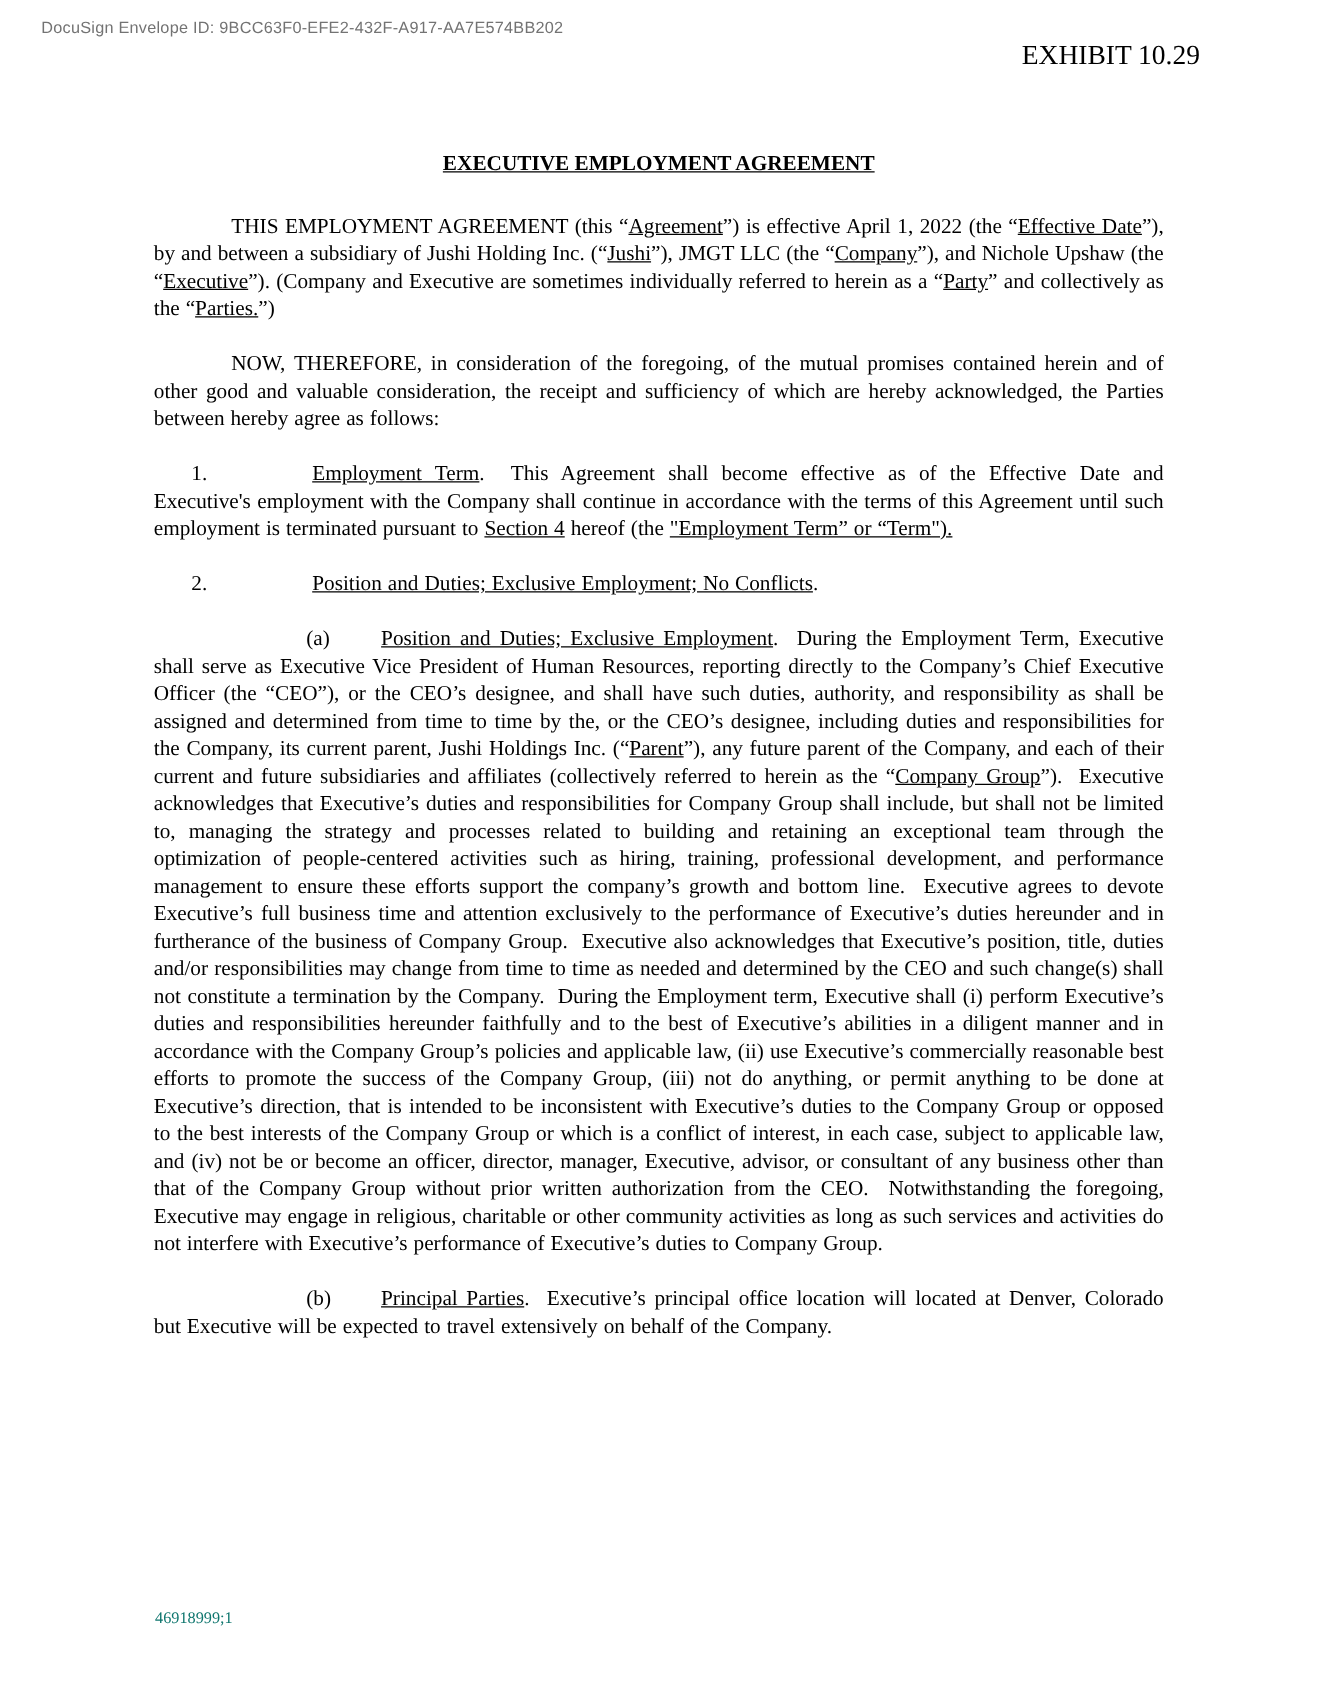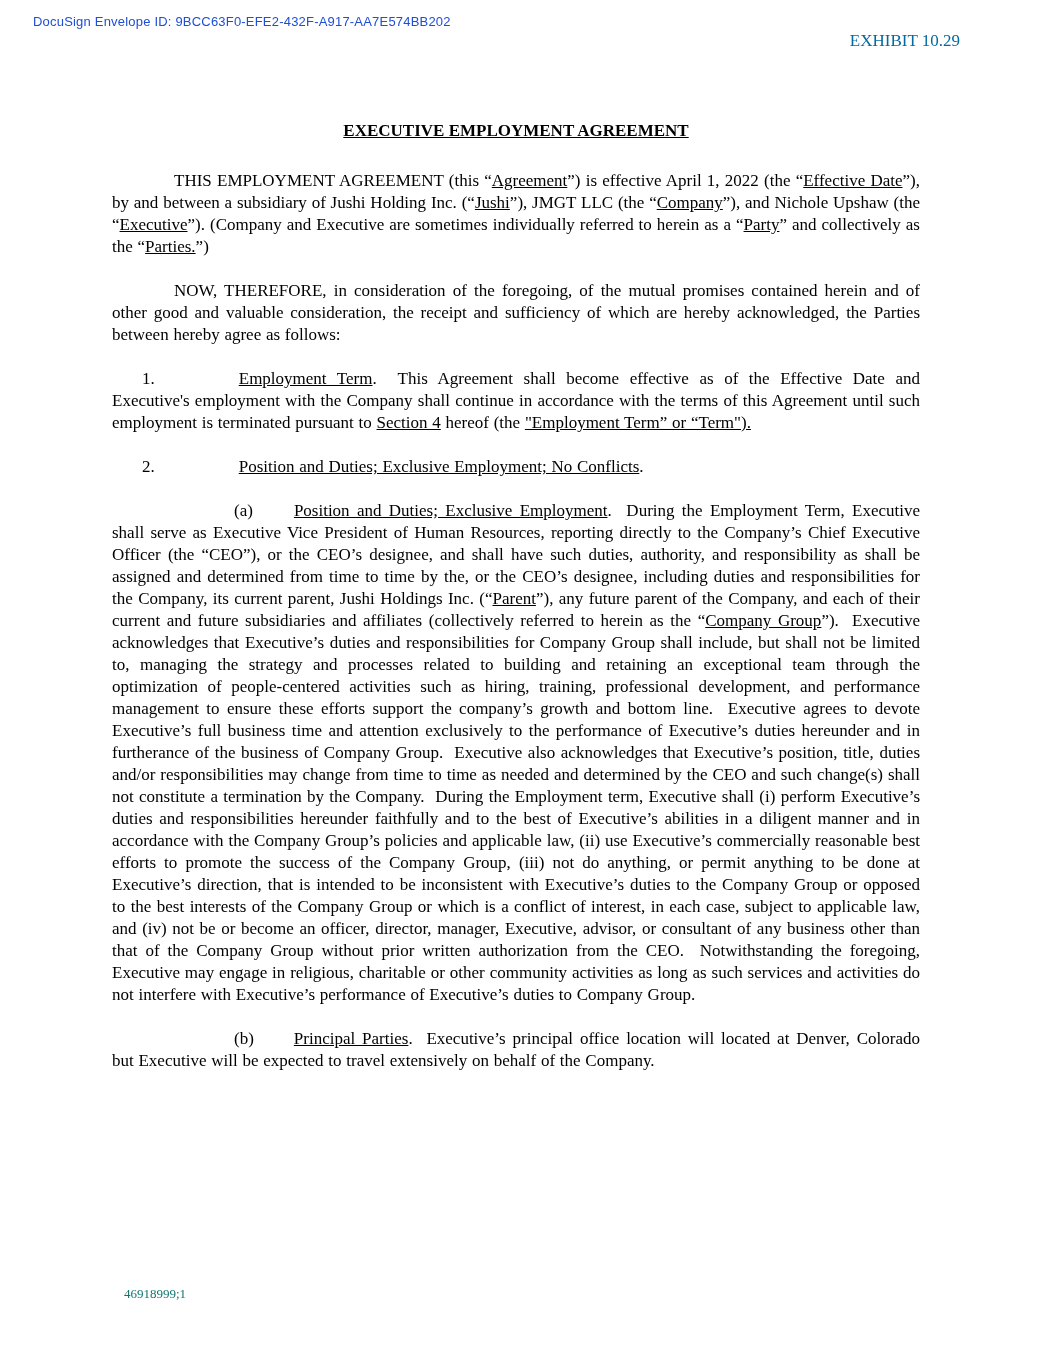--- a/index.html
+++ b/index.html
@@ -13,33 +13,33 @@
     color: #000000;
     font-family: "Liberation Serif", serif;
     overflow: hidden;
   }
   .docusign-line {
     position: absolute;
     top: 14px;
     left: 33px;
     font-family: "Liberation Sans", sans-serif;
     font-size: 13px;
-    color: #1d4ed8;
+    color: #737373;
     letter-spacing: 0.2px;
   }
   .exhibit-label {
     position: absolute;
     top: 31px;
     right: 95px;
-    font-size: 17px;
-    color: #0369a1;
+    font-size: 22px;
+    color: #000000;
   }
   .content {
     position: absolute;
-    left: 112px;
+    left: 123px;
     top: 120px;
     width: 808px;
   }
   .doc-title {
     font-size: 17px;
     font-weight: bold;
     text-align: center;
     text-decoration: underline;
     line-height: 22px;
     margin-bottom: 28px;

